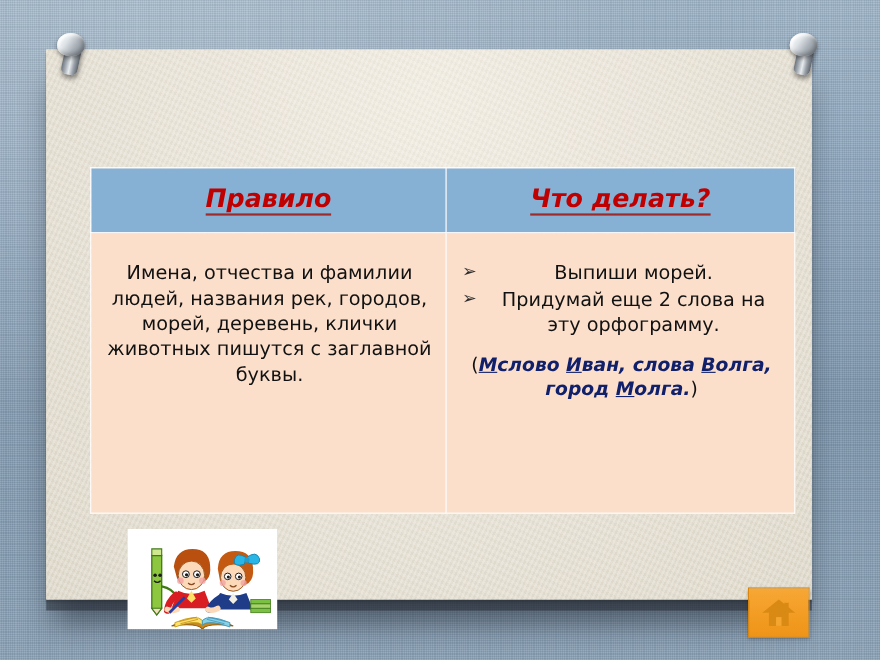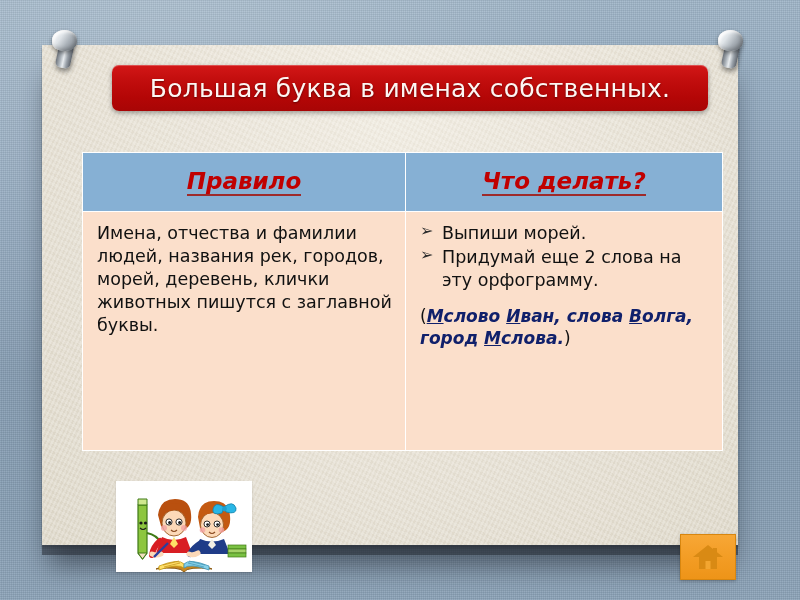--- a/index.html
+++ b/index.html
@@ -131,21 +131,22 @@
     font-weight: bold;
     font-style: italic;
     font-size: 23px;
     border-bottom: 2px solid #9e2a2a;
     padding-bottom: 0;
     line-height: 1.15;
   }
   .rule-table td {
     background-color: #fbdfcb;
     height: 218px;
-    padding: 10px 12px 10px 14px;
+    padding: 26px 12px 10px 14px;
+    text-align: center;
   }
 
   .rule-text {
     color: #111111;
     font-size: 17.5px;
     line-height: 1.32;
     margin: 0;
   }
 
   ul.todo-list {
@@ -213,23 +214,20 @@
   .home-button svg { display: block; }
 </style>
 </head>
 <body>
 
 <div class="denim-texture"></div>
 
 <div class="sheet">
   <div class="paper-grain"></div>
 
-  <div class="title-banner">
-    <span class="title-text">Большая буква в именах собственных.</span>
-  </div>
 
   <table class="rule-table">
     <thead>
       <tr>
         <th class="col-rule">
           <span class="th-label">Правило</span>
         </th>
         <th class="col-todo">
           <span class="th-label">Что делать?</span>
         </th>
@@ -246,21 +244,21 @@
               <span class="bullet-arrow">➢</span>
               <span>Выпиши морей.</span>
             </li>
             <li>
               <span class="bullet-arrow">➢</span>
               <span>Придумай еще 2 слова на эту орфограмму.</span>
             </li>
           </ul>
 
           <p class="example">
-            <span class="paren">(</span><span class="ex-inner"><span class="cap">М</span><span>слово </span><span class="cap">И</span><span>ван, слова </span><span class="cap">В</span><span>олга, город </span><span class="cap">М</span><span>слова.</span></span><span class="paren">)</span>
+            <span class="paren">(</span><span class="ex-inner"><span class="cap">М</span><span>слово </span><span class="cap">И</span><span>ван, слова </span><span class="cap">В</span><span>олга, город </span><span class="cap">М</span><span>олга.</span></span><span class="paren">)</span>
           </p>
         </td>
       </tr>
     </tbody>
   </table>
 
   <div class="clipart">
     <svg width="136" height="91" viewBox="0 0 136 91" xmlns="http://www.w3.org/2000/svg">
       <rect x="0" y="0" width="136" height="91" fill="#ffffff"></rect>
 

